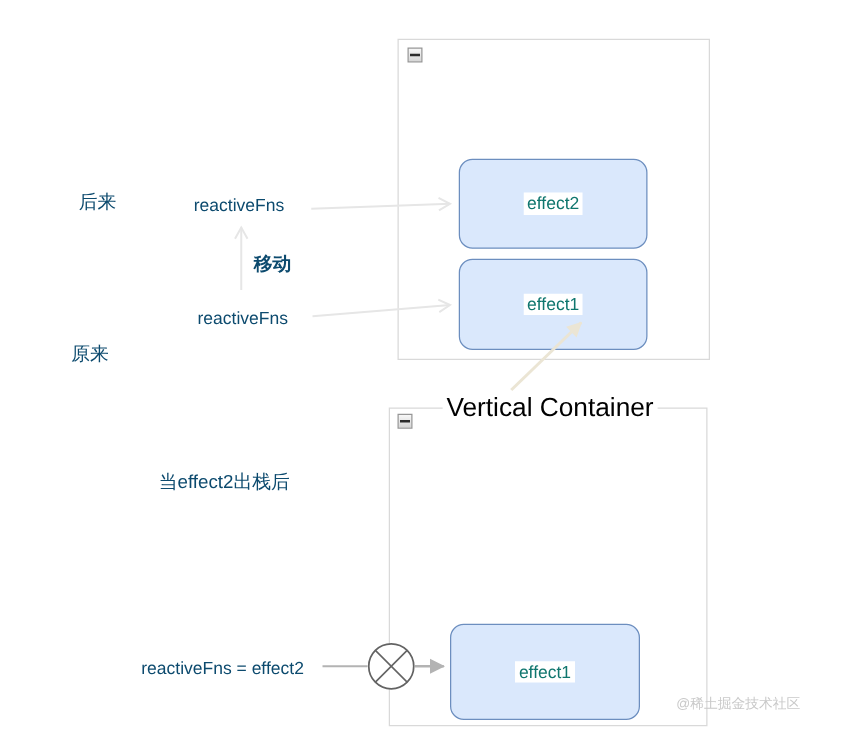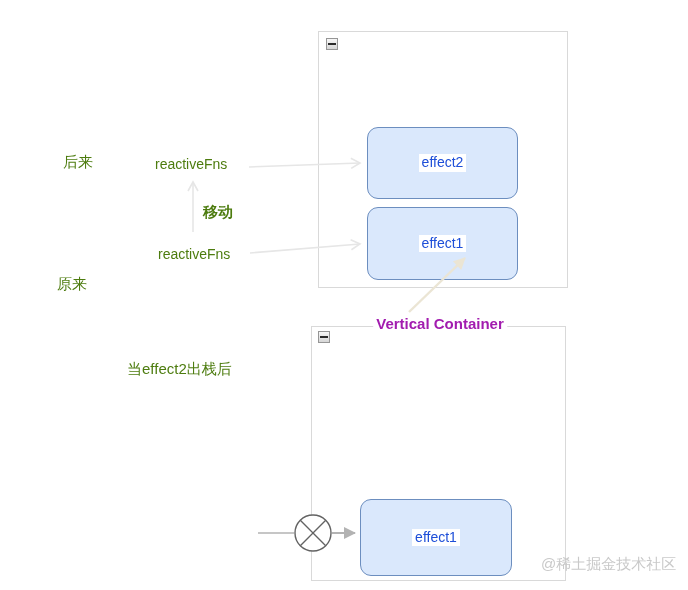--- a/index.html
+++ b/index.html
@@ -16,35 +16,35 @@
     border:1px solid #969696; box-sizing:border-box;
     display:flex; align-items:center; justify-content:center;
   }
   .collapse .minus-bar { width:8px; height:2px; background:#2b2b2b; }
   .node {
     position:absolute; background:#dae8fc; border:1px solid #6c8ebf;
     border-radius:11px; z-index:2;
     display:flex; align-items:center; justify-content:center;
   }
   .node-label {
-    background:#ffffff; padding:0 3px; font-size:14px; color:#1d4ed8; line-height:1.25;
+    background:#ffffff; padding:0 3px; font-size:14px; color:#0f766e; line-height:1.25;
   }
   .connectors { position:absolute; left:0; top:0; z-index:5; pointer-events:none; }
   .txt {
-    position:absolute; white-space:nowrap; color:#4d7c0f;
+    position:absolute; white-space:nowrap; color:#0c4a6e;
     font-size:14px; line-height:1.25; z-index:6;
   }
   .txt.cjk { font-size:15px; }
   .container-title {
     position:absolute; left:440px; top:315px; transform:translateX(-50%);
-    font-size:15px; font-weight:700; color:#a21caf; background:#ffffff;
+    font-size:21px; font-weight:400; color:#000000; background:#ffffff;
     padding:0 3px; white-space:nowrap; z-index:6;
   }
   .watermark {
-    position:absolute; left:541px; top:555px; font-size:15px; color:#c9c9c9;
+    position:absolute; left:541px; top:555px; font-size:11px; color:#c9c9c9;
     white-space:nowrap; z-index:6;
   }
 </style>
 </head>
 <body>
 
 <div class="canvas">
 
   <div class="container" style="left:318px; top:31px; width:248px; height:255px;"></div>
   <div class="collapse" style="left:326px; top:38px;">
@@ -93,17 +93,18 @@
       <line x1="325.7" y1="520.3" x2="300.3" y2="545.7" stroke="#636363" stroke-width="1.3"></line>
     </g>
     <line x1="332" y1="533" x2="355" y2="533" stroke="#b3b3b3" stroke-width="2" marker-end="url(#blockGray)"></line>
   </svg>
 
   <div class="txt cjk" style="left:63px; top:153px;">后来</div>
   <div class="txt" style="left:155px; top:156px;">reactiveFns</div>
   <div class="txt cjk" style="left:203px; top:203px;font-weight:bold;">移动</div>
   <div class="txt cjk" style="left:57px; top:247px;margin-top:28px;">原来</div>
   <div class="txt" style="left:158px; top:246px;">reactiveFns</div>
-  <div class="txt cjk" style="left:127px; top:360px;">当effect2出栈后</div>
+  <div class="txt cjk" style="left:127px; top:377px;">当effect2出栈后</div>
+  <div class="txt" style="left:113px; top:526px;">reactiveFns = effect2</div>
 
   <div class="watermark">@稀土掘金技术社区</div>
 
 </div>
 
 </body></html>

